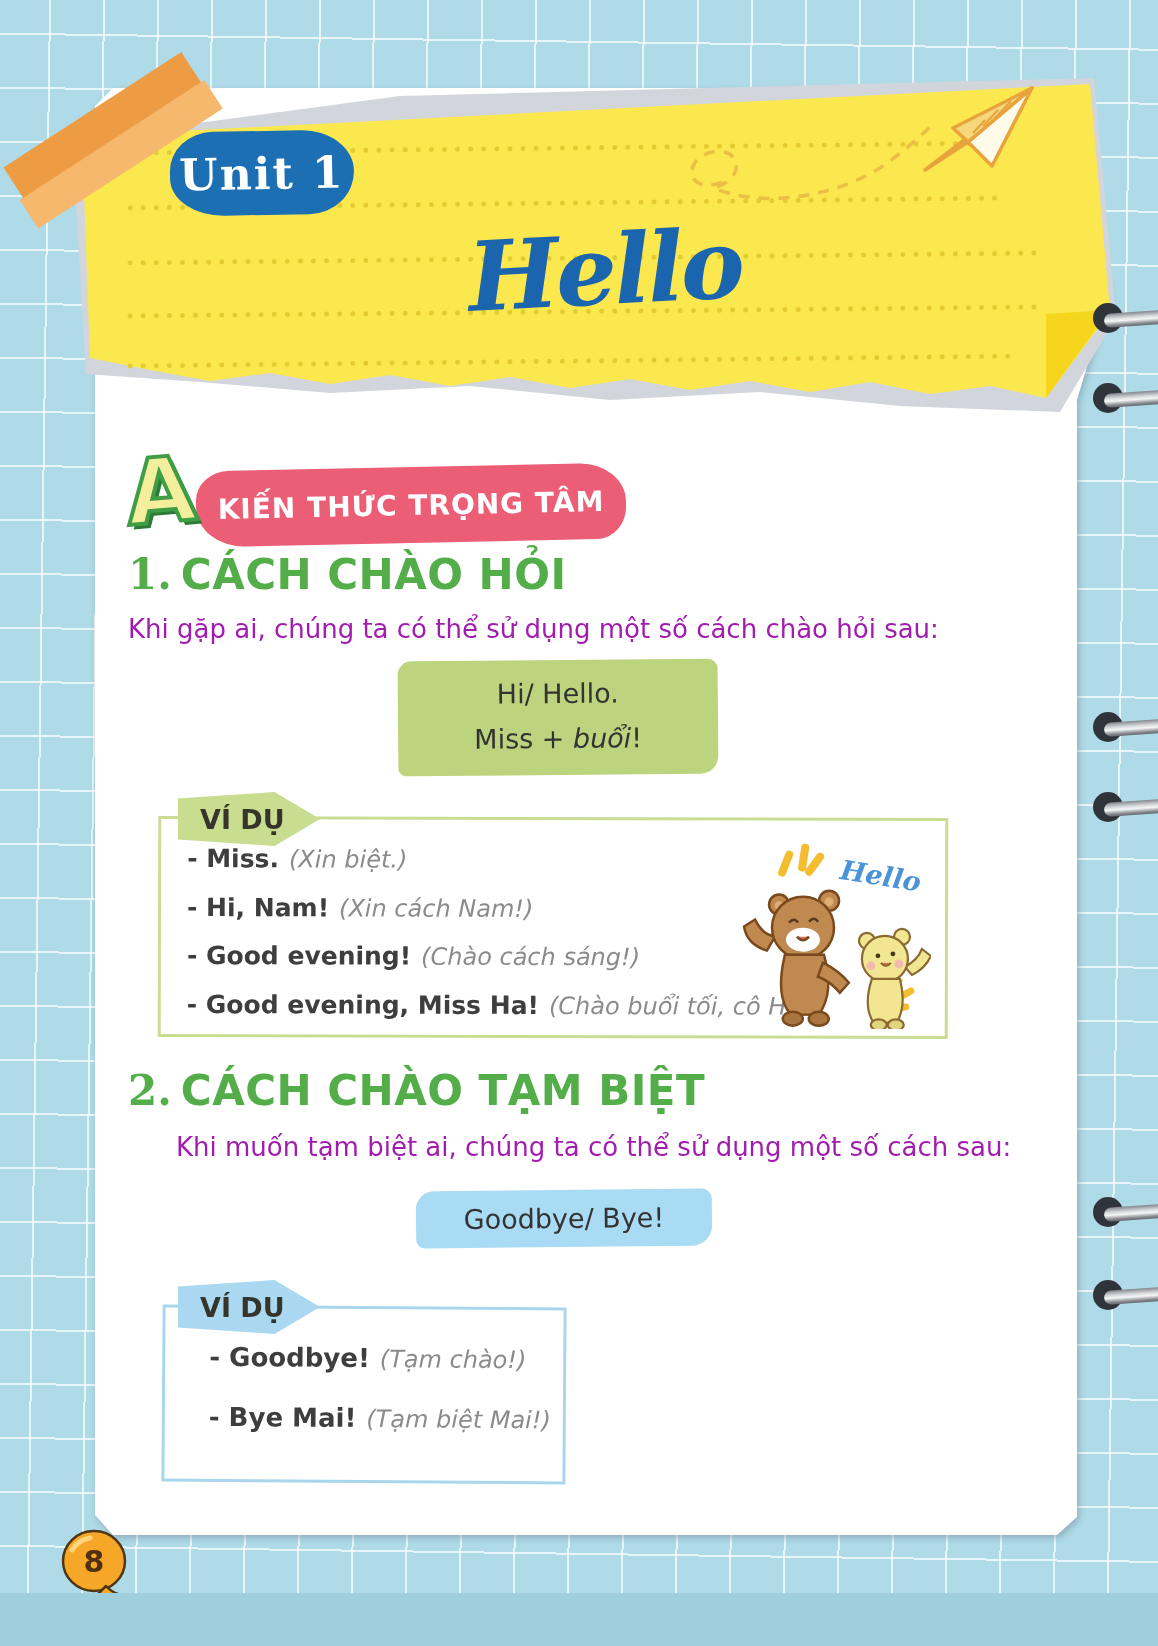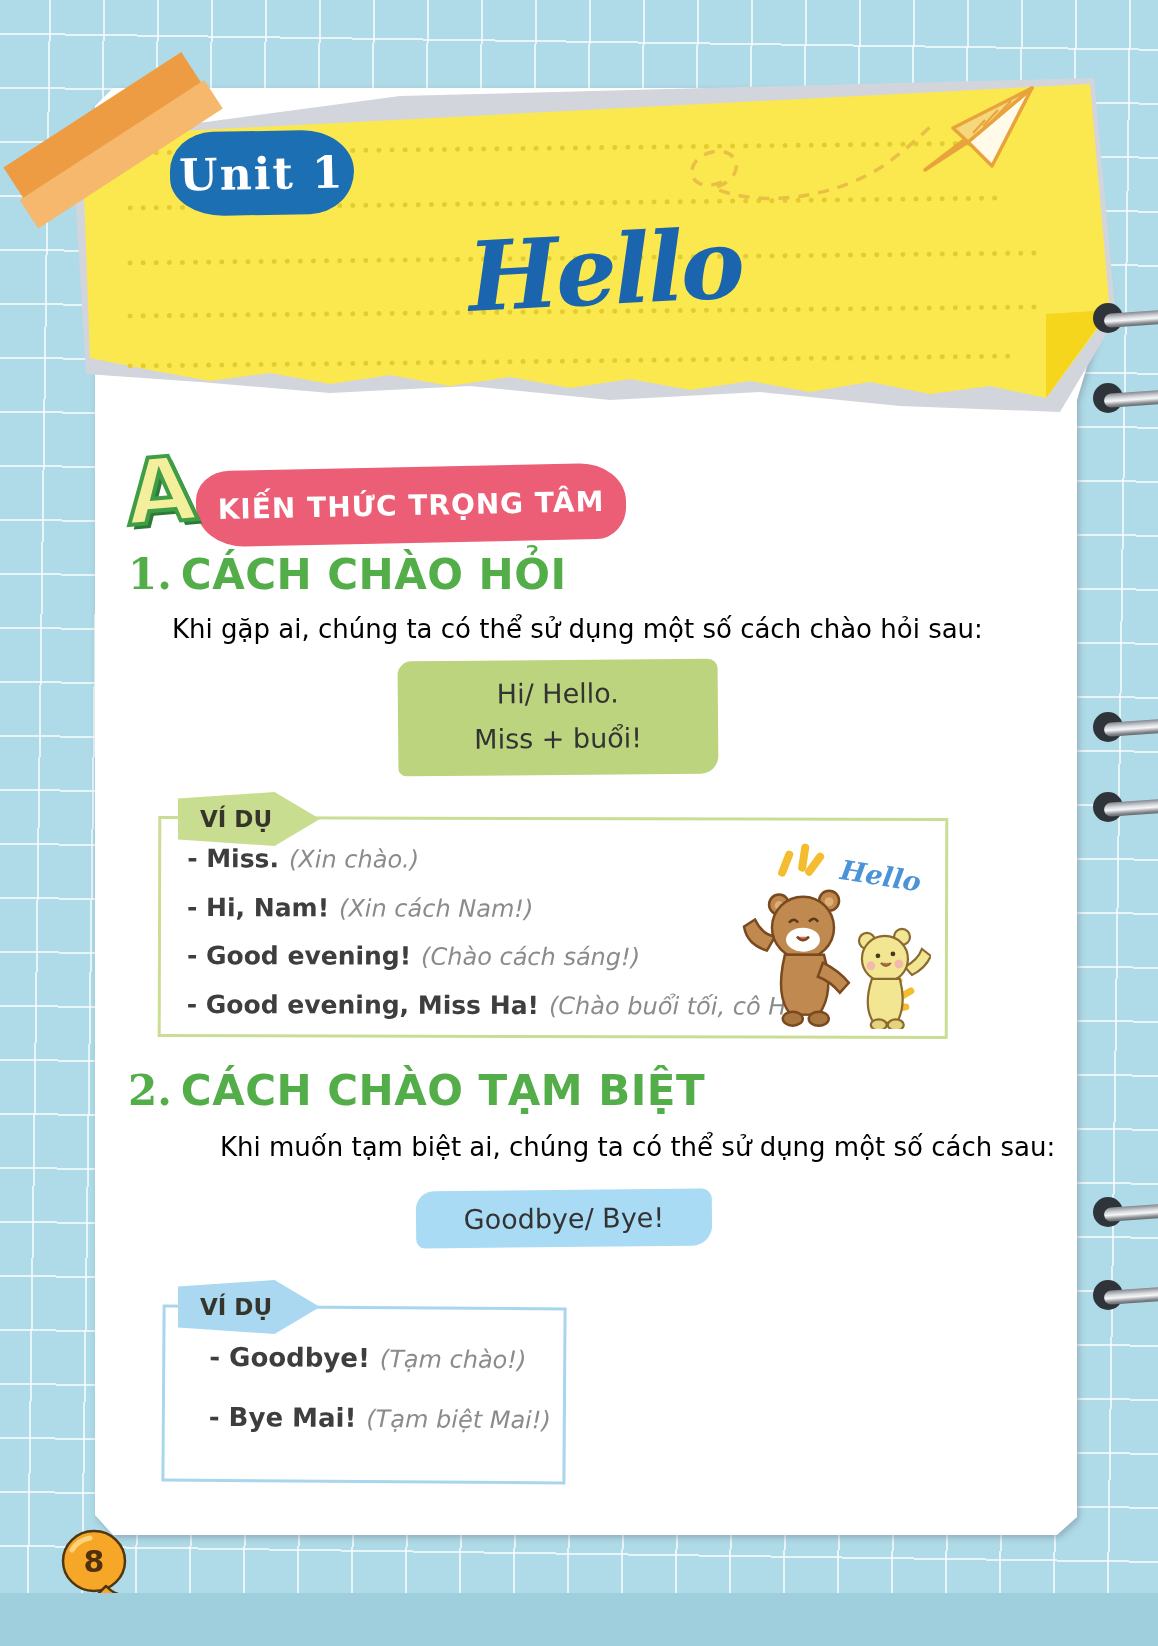--- a/index.html
+++ b/index.html
@@ -51,39 +51,39 @@
     background:#ec5e76;border-radius:34px 46px 30px 48px/30px 38px 32px 40px;
     transform:rotate(-1.2deg);display:flex;align-items:center;justify-content:center;
     color:#fff;font-weight:800;font-size:28px;letter-spacing:1px;
   }
   
   .sec-heading{position:absolute;z-index:6;color:#53ae4a;display:flex;align-items:baseline;gap:9px;}
   .sec-heading .num{font-family:"DejaVu Serif",serif;font-weight:bold;font-size:42px;}
   .sec-heading .txt{font-weight:800;font-size:42px;letter-spacing:.5px;}
   .h1{left:128px;top:550px;}
   .h2{left:128px;top:1066px;}
-  .para{position:absolute;z-index:6;font-size:26px;color:#000000;margin-left:44px;}
+  .para{position:absolute;z-index:6;font-size:26px;color:#a21caf;}
   .p1{left:128px;top:614px;}
   .p2{left:176px;top:1132px;}
   
   .hl-green{
     position:absolute;left:398px;top:660px;width:320px;z-index:6;padding:12px 0 14px;
     background:#bcd47d;border-radius:14px 10px 18px 8px;transform:rotate(-.5deg);
     text-align:center;font-size:27px;color:#333;line-height:1.65;
   }
-  .hl-green .it{}
+  .hl-green .it{font-style:italic;}
   .hl-blue{
     position:absolute;left:416px;top:1190px;width:296px;z-index:6;padding:13px 0;
     background:#a9dbf4;border-radius:18px 10px 20px 9px;transform:rotate(-.6deg);
     text-align:center;font-size:27px;color:#333;
   }
   
   .vidu{
     position:absolute;width:142px;height:54px;z-index:7;display:flex;align-items:center;
-    padding-left:22px;box-sizing:border-box;font-weight:800;font-size:23px;color:#35352c;
+    padding-left:22px;box-sizing:border-box;font-weight:800;font-size:27px;color:#35352c;
     clip-path:polygon(0 12%,68% 0,100% 50%,68% 100%,0 88%);
   }
   .vidu.green{background:#c9dd90;left:178px;top:792px;}
   .vidu.blue{background:#a9d8f0;left:178px;top:1280px;}
   .exbox{position:absolute;z-index:6;background:transparent;box-sizing:border-box;}
   .exbox.one{left:158px;top:817px;width:790px;height:221px;border:3px solid #cbdd95;transform:rotate(.15deg);}
   .exbox.two{left:162px;top:1306px;width:404px;height:177px;border:3px solid #a9d6ec;transform:rotate(.4deg);}
   .exbox ul{list-style:none;margin:0;padding:16px 0 0 26px;}
   .exbox.one ul li{font-size:25px;line-height:1.94;white-space:nowrap;}
   .exbox.two ul{padding:20px 0 0 44px;}
@@ -177,21 +177,21 @@
   <div class="para p1">Khi gặp ai, chúng ta có thể sử dụng một số cách chào hỏi sau:</div>
 
   <div class="hl-green">
     <div>Hi/ Hello.</div>
     <div><span>Miss + </span><span class="it">buổi</span><span>!</span></div>
   </div>
 
   <div class="vidu green">VÍ DỤ</div>
   <div class="exbox one">
     <ul>
-      <li><span class="en">- Miss.</span><span class="vi">(Xin chào.)</span></li>
+      <li><span class="en">- Miss.</span><span class="vi">(Xin biệt.)</span></li>
       <li><span class="en">- Hi, Nam!</span><span class="vi">(Xin cách Nam!)</span></li>
       <li><span class="en">- Good evening!</span><span class="vi">(Chào cách sáng!)</span></li>
       <li><span class="en">- Good evening, Miss Ha!</span><span class="vi">(Chào buổi tối, cô Hà!)</span></li>
     </ul>
 
     <svg class="bears" width="192" height="198" viewBox="0 0 192 198">
       <g stroke="#f3bd2f" stroke-width="8" stroke-linecap="round">
         <line x1="50" y1="24" x2="43" y2="42"></line>
         <line x1="66" y1="17" x2="63" y2="37"></line>
         <line x1="81" y1="26" x2="70" y2="41"></line>

